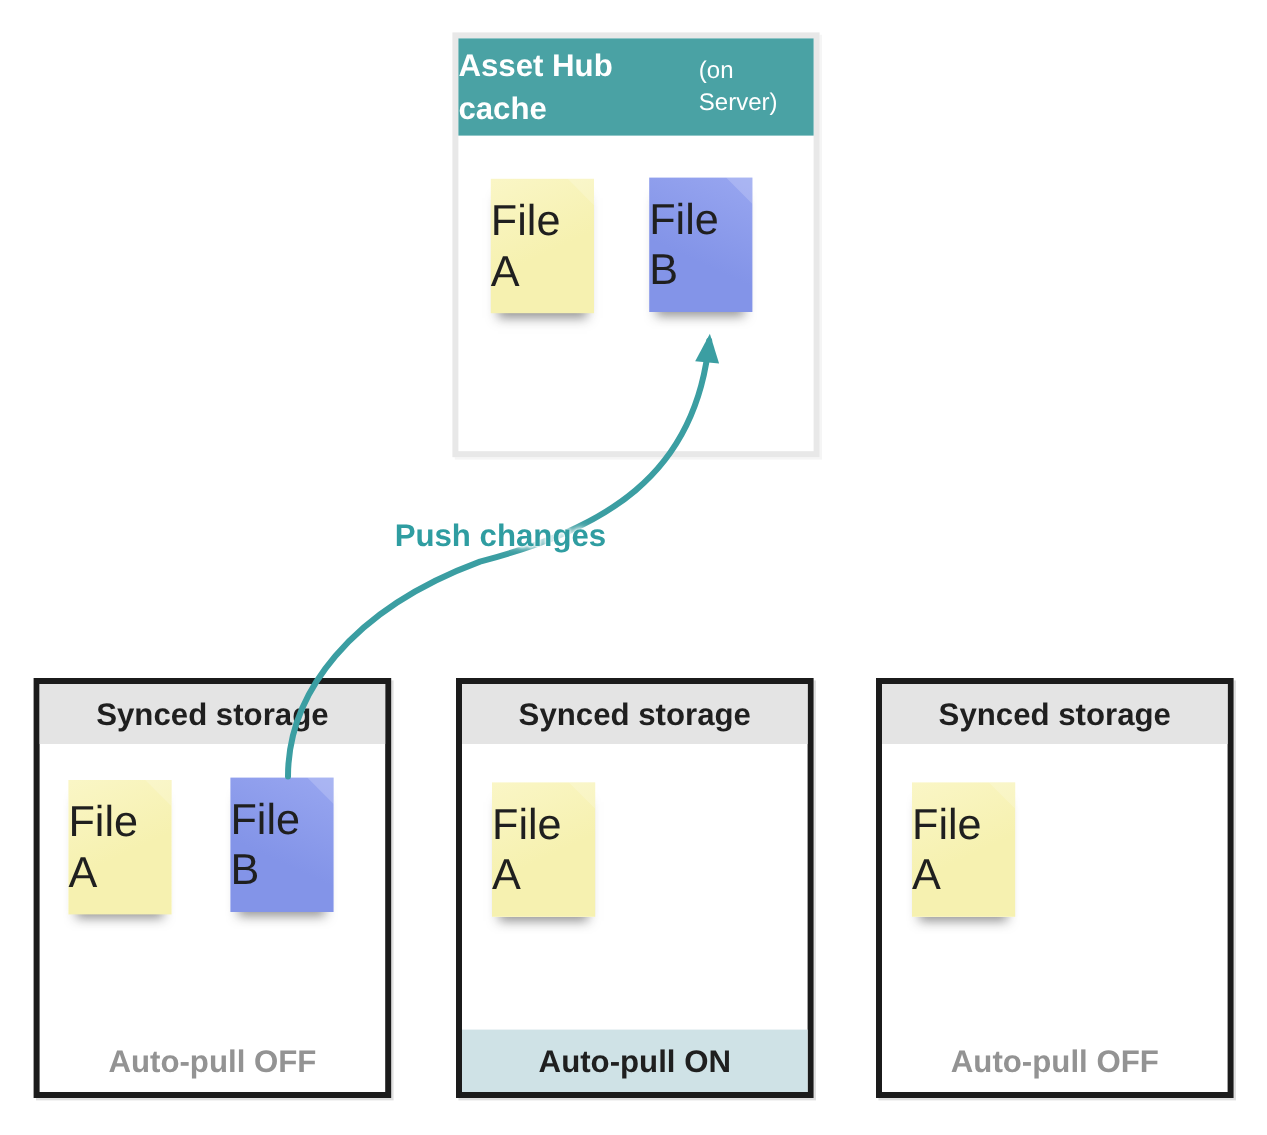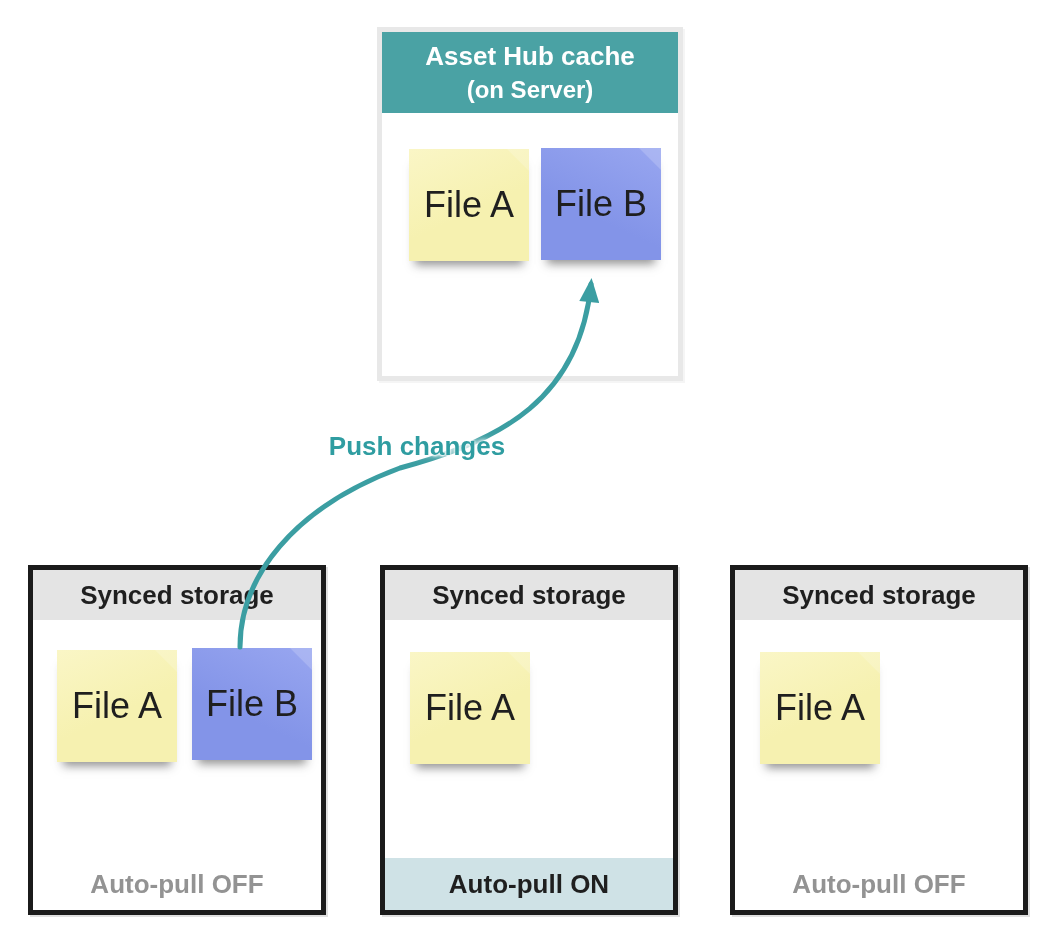--- a/index.html
+++ b/index.html
@@ -25,32 +25,32 @@
     background: #ffffff;
     border: 5px solid var(--cache-border);
     box-shadow: 2px 2px 0 rgba(0,0,0,0.04);
     z-index: 1;
   }
   .cache-header {
     height: 81px;
     background: var(--teal);
     color: #ffffff;
     display: flex;
-    flex-direction: column;
+    flex-direction: row;
     align-items: center;
     justify-content: center;
     line-height: 1.35;
   }
   .cache-title   { font-size: 26px; font-weight: bold; }
-  .cache-subtitle{ font-size: 24px; font-weight: bold; }
+  .cache-subtitle{ font-size: 20px; font-weight: normal; }
 
   
   .sticky {
     position: absolute;
-    width: 120px; height: 112px;
+    width: 86px; height: 112px;
     display: flex;
     align-items: center;
     justify-content: center;
     font-size: 36px;
     color: var(--ink);
     box-shadow: 0 10px 9px -6px rgba(40,40,40,0.5);
     z-index: 2;
   }
   .sticky-yellow {
     background: linear-gradient(155deg, var(--yellow-light) 0%, var(--yellow) 55%);

